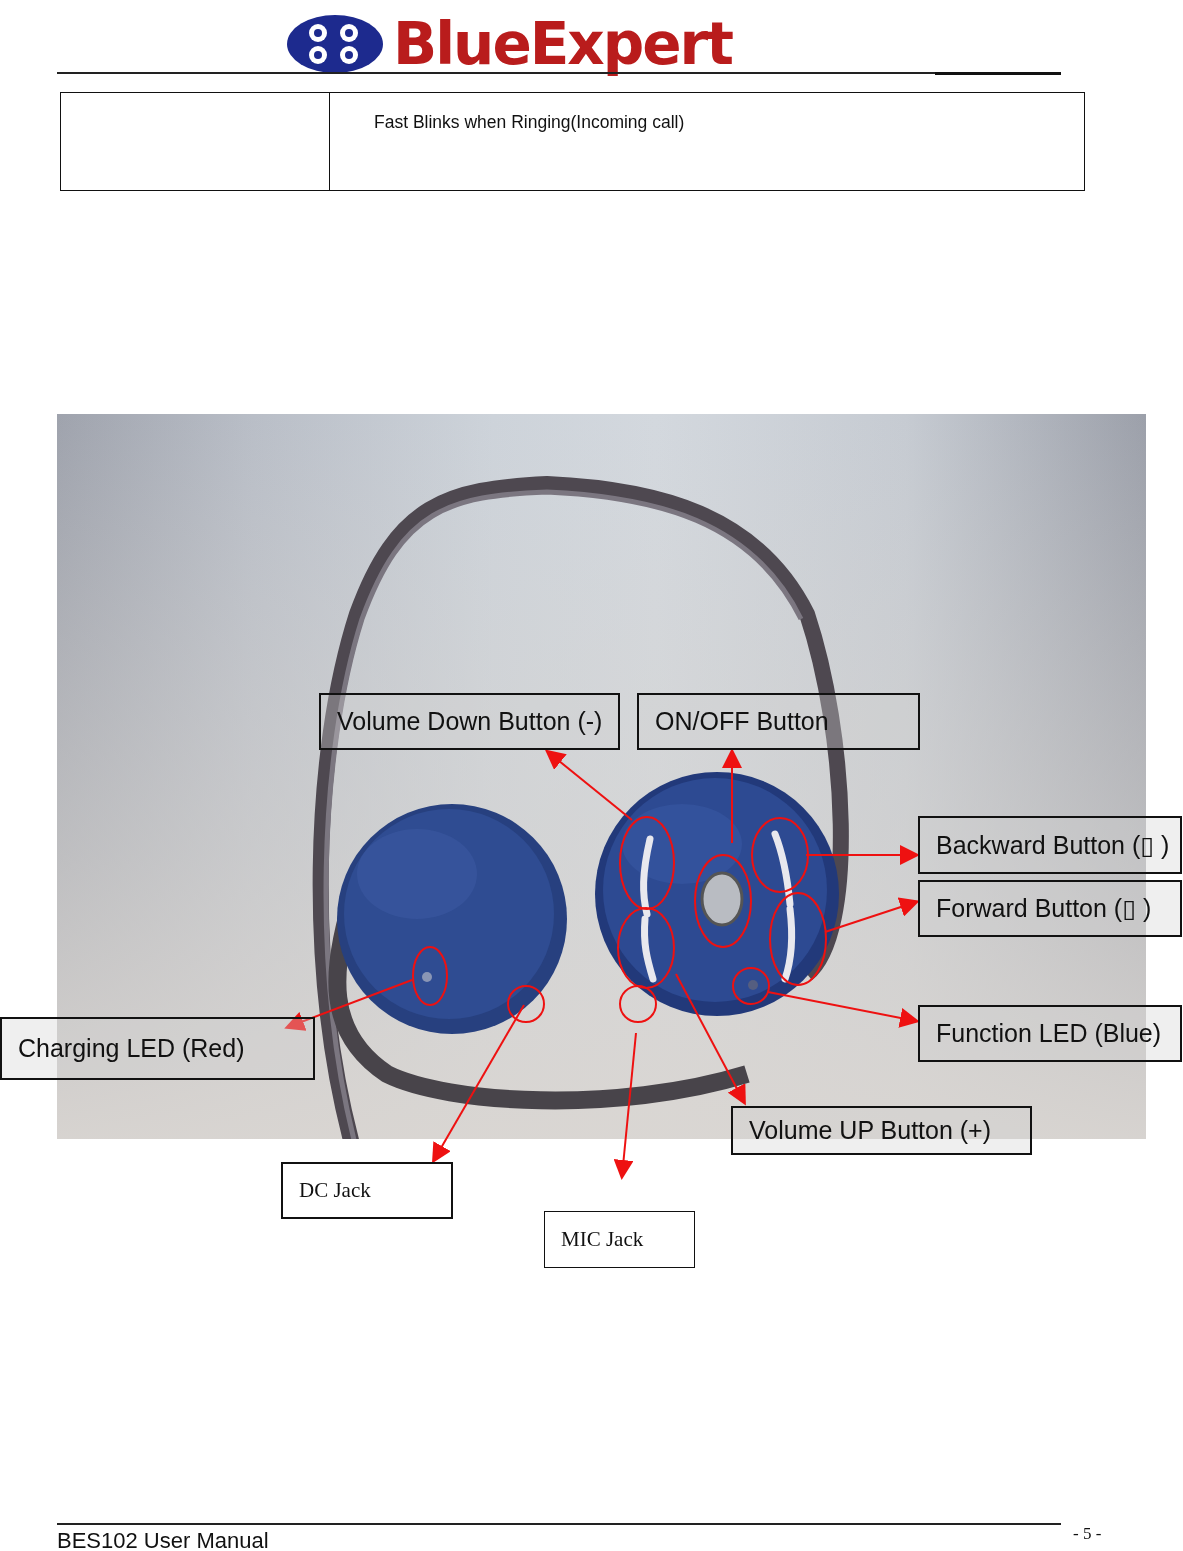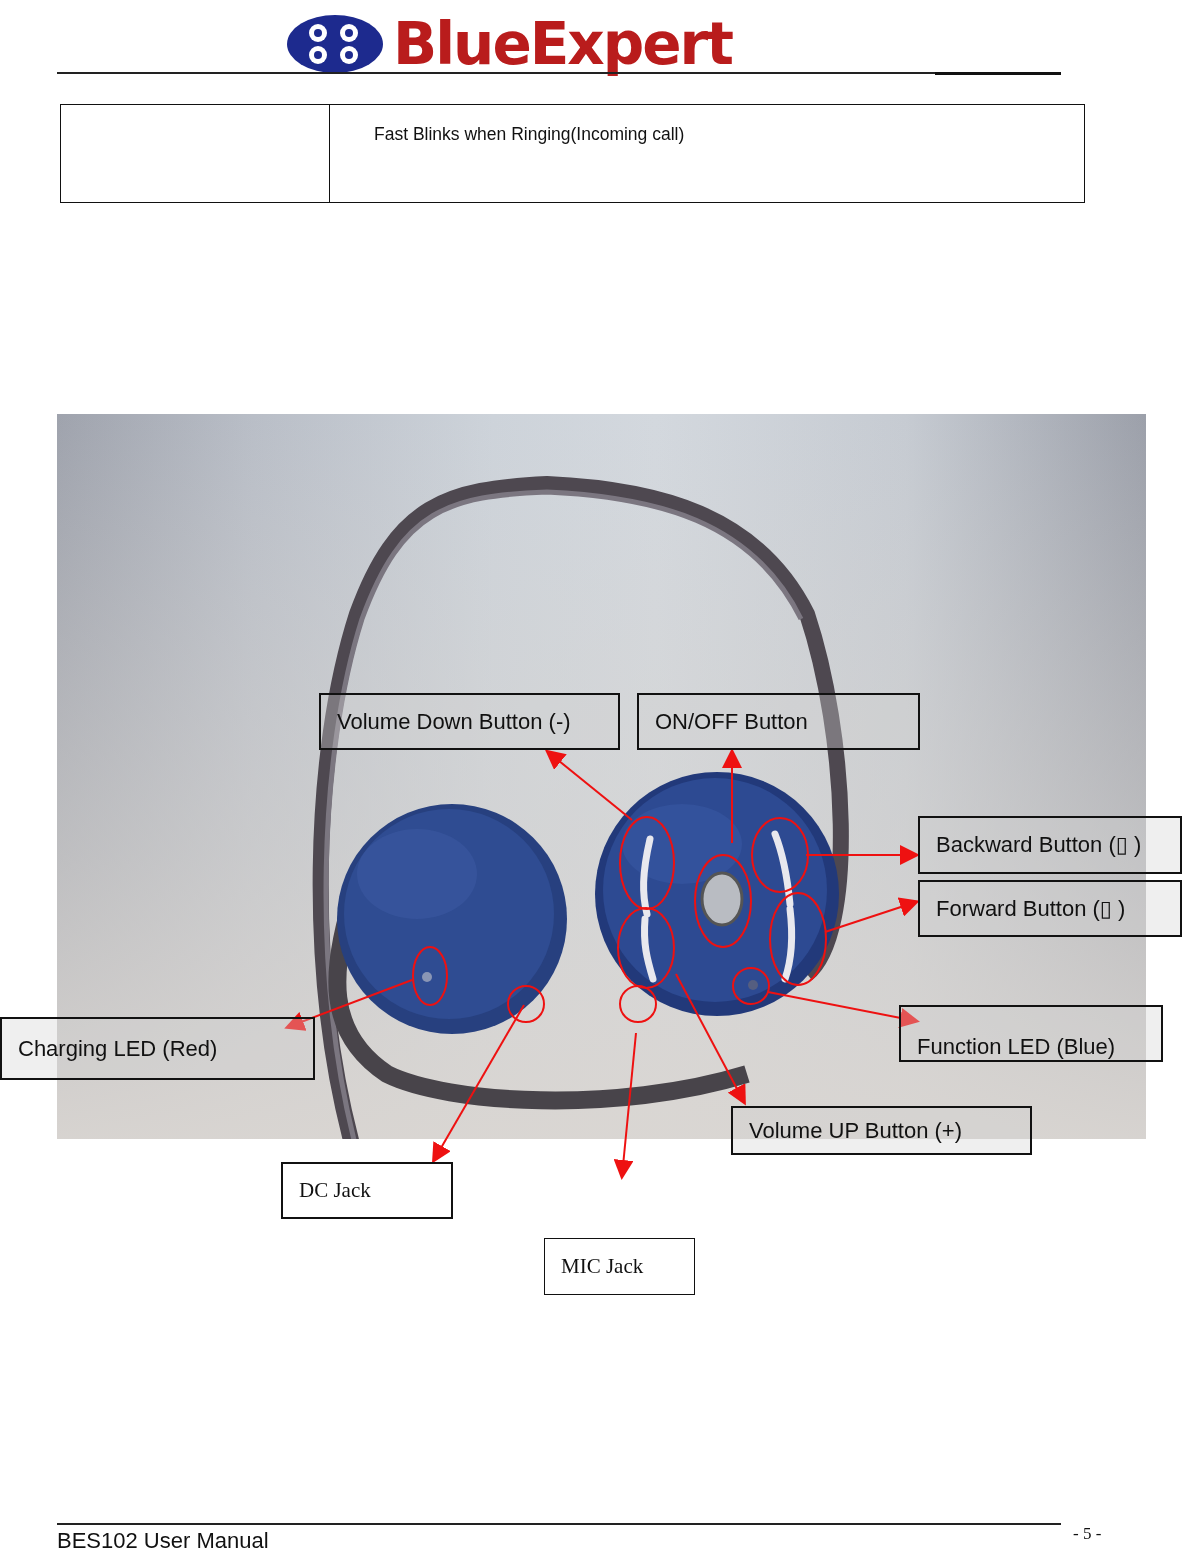--- a/index.html
+++ b/index.html
@@ -2,28 +2,28 @@
 <html><head>
 <meta charset="utf-8">
 <style>
   html,body{margin:0;padding:0;background:#fff;}
   body{width:1183px;height:1551px;position:relative;overflow:hidden;font-family:"Liberation Sans",sans-serif;color:#111;}
   .abs{position:absolute;}
   .logo{left:285px;top:4px;height:80px;display:flex;align-items:center;}
   .logo-text{font-family:"DejaVu Sans",sans-serif;font-weight:bold;font-size:58px;letter-spacing:-2px;color:#b91c1c;margin-left:8px;line-height:1;}
   .hr-top{left:57px;top:72px;width:1004px;height:2px;background:#222;}
   .hr-top2{left:935px;top:72px;width:126px;height:3px;background:#111;}
-  table.led{position:absolute;left:60px;top:104px;width:1025px;border-collapse:collapse;font-size:17.5px;}
+  table.led{position:absolute;left:60px;top:92px;width:1025px;border-collapse:collapse;font-size:17.5px;}
   table.led td{border:1.5px solid #111;vertical-align:top;padding:0;}
   table.led td.c1{width:268px;}
   .cell-line{display:block;line-height:37px;}
   .photo{left:57px;top:414px;width:1089px;height:725px;overflow:hidden;
     background:linear-gradient(90deg,#9fa3ad 0%,#b9bec7 18%,#cdd3da 40%,#d3d8de 55%,#c6cbd2 78%,#9ca0aa 100%);}
   .photo-fade{left:0;top:0;width:1089px;height:725px;background:linear-gradient(180deg,rgba(255,255,255,0) 0%,rgba(215,212,208,.55) 60%,rgba(218,214,210,.95) 100%);}
-  .label{position:absolute;border:2px solid #111;background:rgba(210,210,210,0.35);box-sizing:border-box;font-size:22px;padding-left:16px;display:flex;align-items:center;}
+  .label{position:absolute;border:2px solid #111;background:rgba(210,210,210,0.35);box-sizing:border-box;font-size:25px;padding-left:16px;display:flex;align-items:center;}
   .label.serif{font-family:"Liberation Serif",serif;font-size:21px;background:#fff;}
   .footer-hr{left:57px;top:1523px;width:1004px;height:2px;background:#222;}
   .footer-left{left:57px;top:1528px;font-size:22px;}
   .footer-right{left:1073px;top:1524px;font-family:"Liberation Serif",serif;font-size:17px;}
   svg.overlay{position:absolute;left:0;top:0;}
 </style>
 </head>
 <body>
 
 <div class="abs logo">
@@ -125,28 +125,28 @@
 </div>
 <div class="label" style="left:918px;top:816px;width:264px;height:58px;">
   <span>Backward Button (▯ )</span>
 </div>
 <div class="label" style="left:918px;top:880px;width:264px;height:57px;">
   <span>Forward Button (▯ )</span>
 </div>
 <div class="label" style="left:0px;top:1017px;width:315px;height:63px;">
   <span>Charging LED (Red)</span>
 </div>
-<div class="label" style="left:899px;top:1005px;width:264px;height:57px;align-items:flex-end;">
+<div class="label" style="left:918px;top:1005px;width:264px;height:57px;">
   <span>Function LED (Blue)</span>
 </div>
 <div class="label" style="left:731px;top:1106px;width:301px;height:49px;">
   <span>Volume UP Button (+)</span>
 </div>
 <div class="label serif" style="left:281px;top:1162px;width:172px;height:57px;">
   <span>DC Jack</span>
 </div>
-<div class="label serif" style="left:544px;top:1238px;width:151px;height:57px;border-width:1.5px;">
+<div class="label serif" style="left:544px;top:1211px;width:151px;height:57px;border-width:1.5px;">
   <span>MIC Jack</span>
 </div>
 
 <div class="abs footer-hr"></div>
 <div class="abs footer-left">BES102 User Manual</div>
 <div class="abs footer-right">- 5 -</div>
 
 </body></html>

